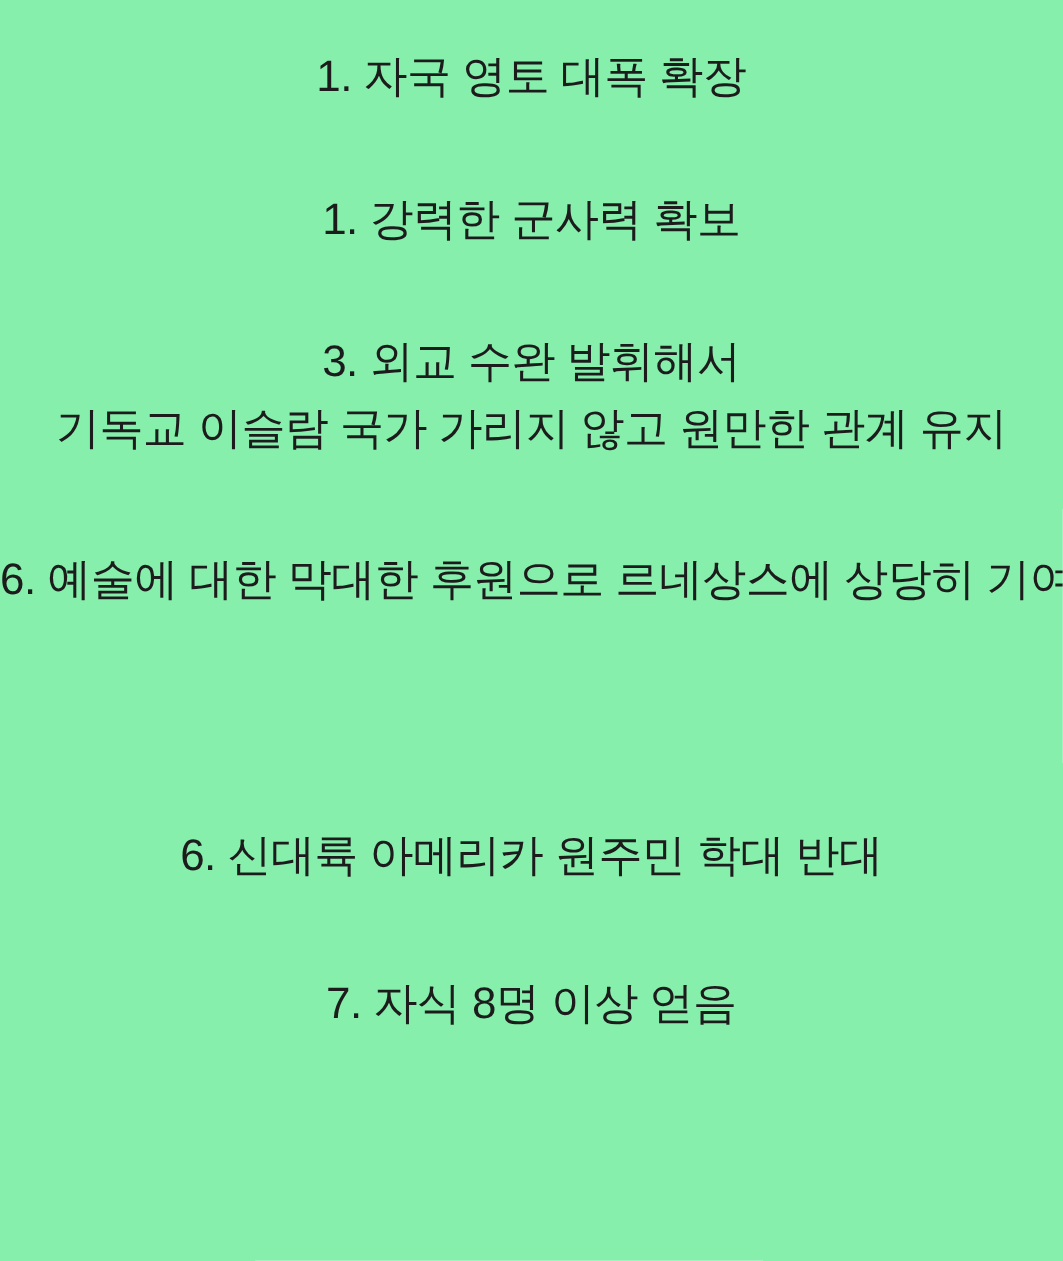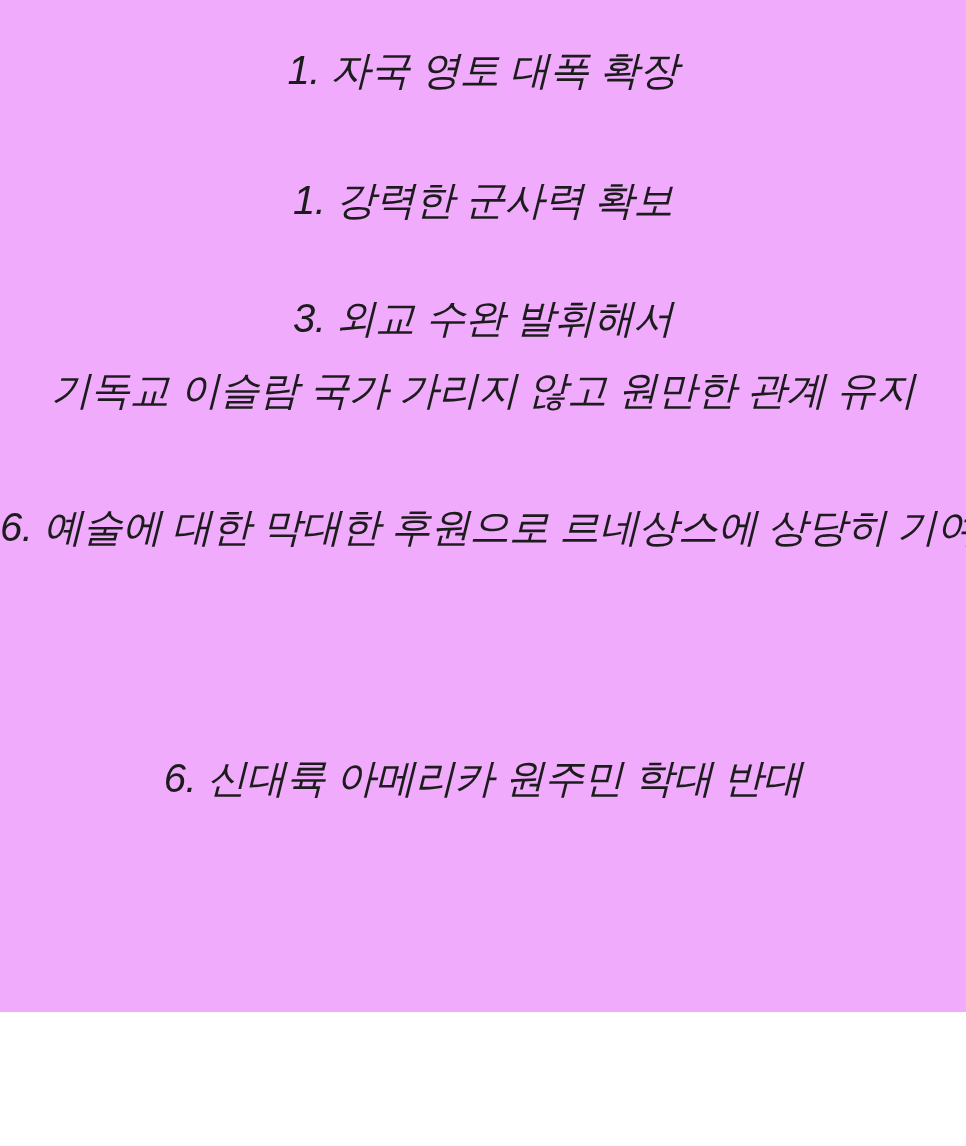--- a/index.html
+++ b/index.html
@@ -5,41 +5,40 @@
   html, body {
     margin: 0;
     padding: 0;
   }
   body {
     font-family: "Liberation Sans", "DejaVu Sans", sans-serif;
   }
   .page {
     position: relative;
     width: 966px;
-    height: 1012px;
-    background: #f0abfc;
+    height: 1146px;
+    background: #86efac;
     overflow: hidden;
-    font-style: italic;
   }
   .text-line {
     position: absolute;
     left: 0;
     width: 100%;
     text-align: center;
     font-size: 40px;
     line-height: 62px;
     letter-spacing: -0.5px;
     font-weight: 400;
     color: #1c1c1c;
     white-space: nowrap;
   }
   
   .l-item1   { top: 39px;  }
   .l-item2   { top: 169px; }
-  .l-item3a  { top: 287px; }
+  .l-item3a  { top: 298px; }
   .l-item3b  { top: 359px; }
   .l-item4   { top: 496px; }
   .l-item5   { top: 619px; }
   .l-item6   { top: 747px; }
   .l-item7   { top: 881px; }
   .l-footer  { top: 1076px; }
 </style>
 </head>
 <body>
 
@@ -51,15 +50,16 @@
 
   <div class="text-line l-item3a">3. 외교 수완 발휘해서</div>
 
   <div class="text-line l-item3b">기독교 이슬람 국가 가리지 않고 원만한 관계 유지</div>
 
   <div class="text-line l-item4">6. 예술에 대한 막대한 후원으로 르네상스에 상당히 기여</div>
 
 
   <div class="text-line l-item6">6. 신대륙 아메리카 원주민 학대 반대</div>
 
+  <div class="text-line l-item7">7. 자식 8명 이상 얻음</div>
 
 
 </div>
 
 </body></html>

